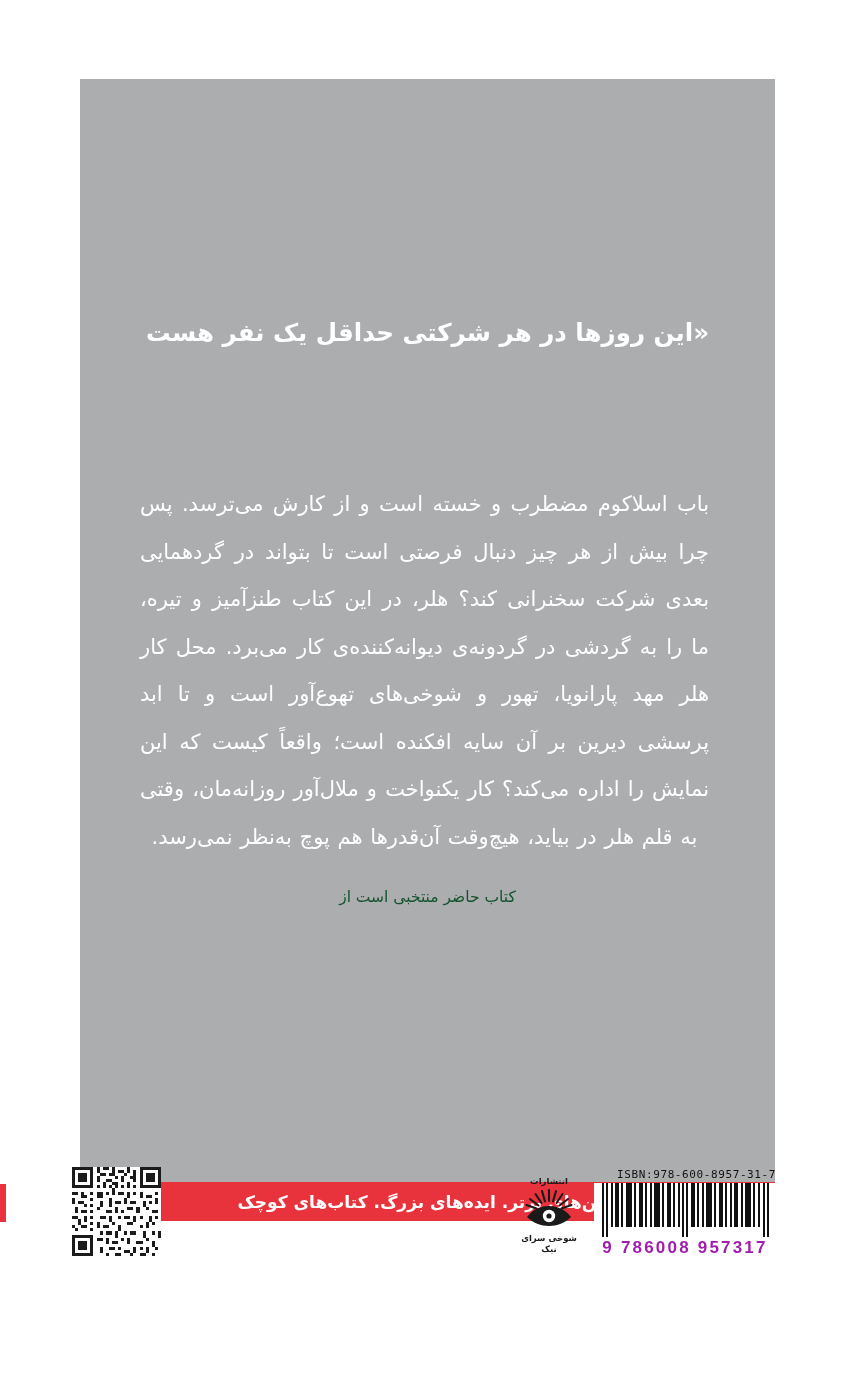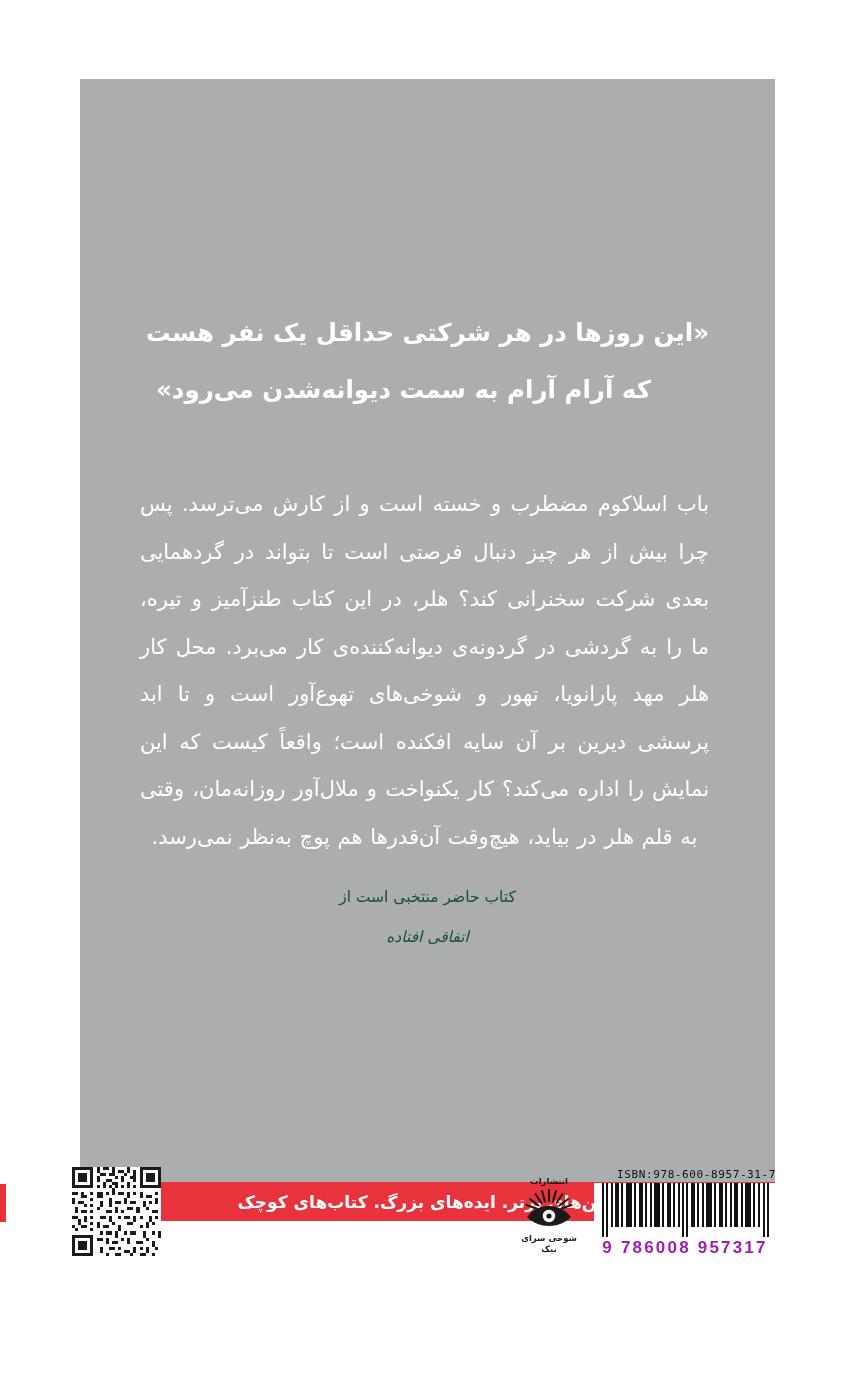--- a/index.html
+++ b/index.html
@@ -191,28 +191,26 @@
 </style>
 </head>
 <body>
 
 <div class="bleed-strip"></div>
 
 <div class="cover-panel">
 
   <div class="pull-quote">
     <span class="q-line line-1">«این روزها در هر شرکتی حداقل یک نفر هست</span>
-    <span class="q-line line-2">که آرام آرام به سمت دیوانه‌شدن می‌رود»</span>
   </div>
 
   <p class="body-copy">باب اسلاکوم مضطرب و خسته است و از کارش می‌ترسد. پس چرا بیش از هر چیز دنبال فرصتی است تا بتواند در گردهمایی بعدی شرکت سخنرانی کند؟ هلر، در این کتاب طنزآمیز و تیره، ما را به گردشی در گردونه‌ی دیوانه‌کننده‌ی کار می‌برد. محل کار هلر مهد پارانویا، تهور و شوخی‌های تهوع‌آور است و تا ابد پرسشی دیرین بر آن سایه افکنده است؛ واقعاً کیست که این نمایش را اداره می‌کند؟ کار یکنواخت و ملال‌آور روزانه‌مان، وقتی به قلم هلر در بیاید، هیچ‌وقت آن‌قدرها هم پوچ به‌نظر نمی‌رسد.</p>
 
   <div class="attribution">
     <span class="attr-line">کتاب حاضر منتخبی است از</span>
-    <span class="attr-line attr-title">اتفاقی افتاده</span>
   </div>
 
 </div>
 
 <div class="tagline-band">
   <span class="tagline-text">ذهن‌های برتر. ایده‌های بزرگ. کتاب‌های کوچک</span>
 </div>
 
 <div class="footer-row">
 

